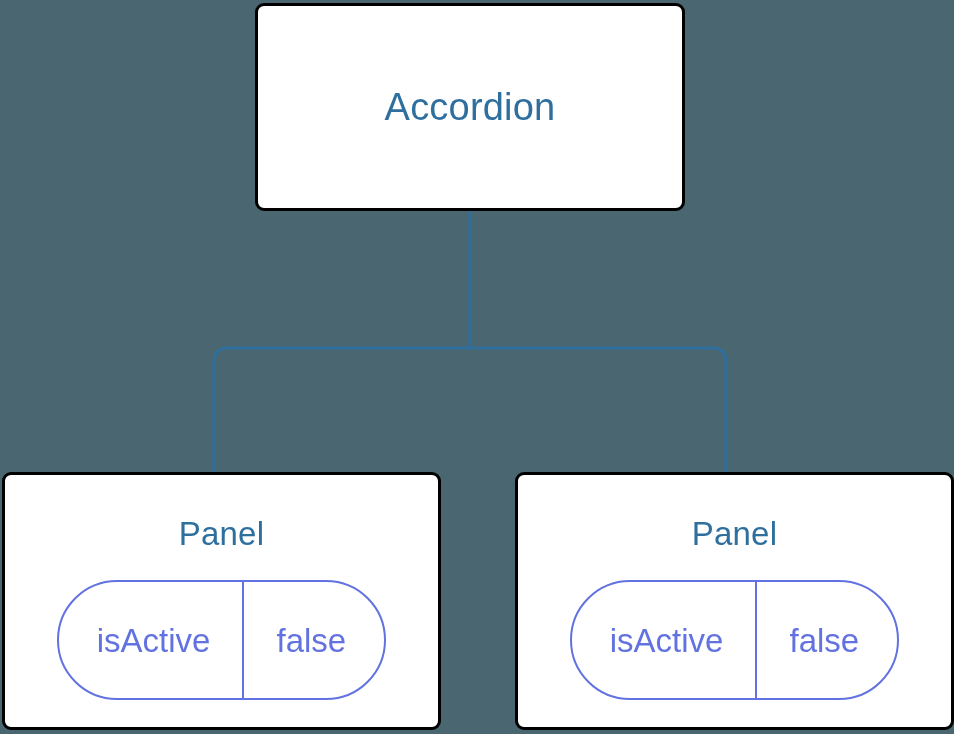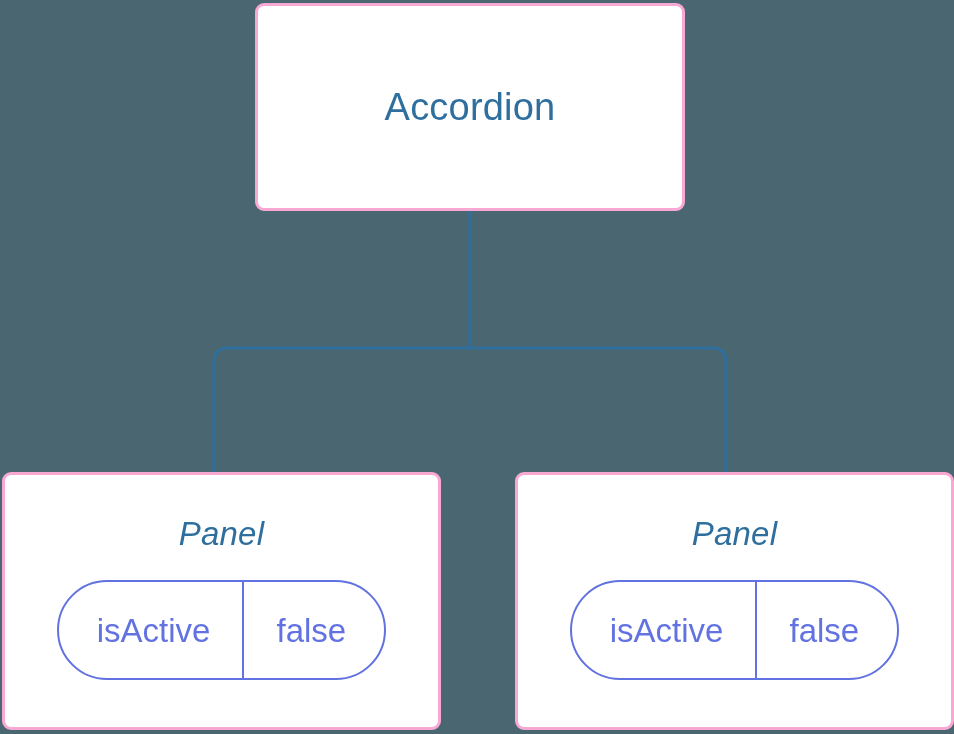--- a/index.html
+++ b/index.html
@@ -30,21 +30,21 @@
     height: 734px;
     pointer-events: none;
     z-index: 1;
   }
 
   
   .node {
     position: absolute;
     box-sizing: border-box;
     background: #ffffff;
-    border: 3px solid #f9a8d4;
+    border: 3px solid #000000;
     border-radius: 9px;
     z-index: 2;
     display: flex;
     flex-direction: column;
     align-items: center;
   }
 
   .node-root {
     left: 255px;
     top: 3px;
@@ -68,32 +68,31 @@
     color: #2e6f9e;
     font-size: 38px;
     font-weight: 400;
     line-height: 1;
     letter-spacing: 0.2px;
     white-space: nowrap;
   }
 
   .node-child .node-title {
     font-size: 33px;
-    font-style: italic;
   }
 
   
   .pill {
     margin-top: 30px;
     display: flex;
     align-items: stretch;
     border: 2px solid #6272e0;
     border-radius: 999px;
     background: #ffffff;
-    height: 100px;
+    height: 120px;
     box-sizing: border-box;
     overflow: hidden;
   }
 
   .pill-key,
   .pill-val {
     display: flex;
     align-items: center;
     justify-content: center;
     color: #6272e0;

